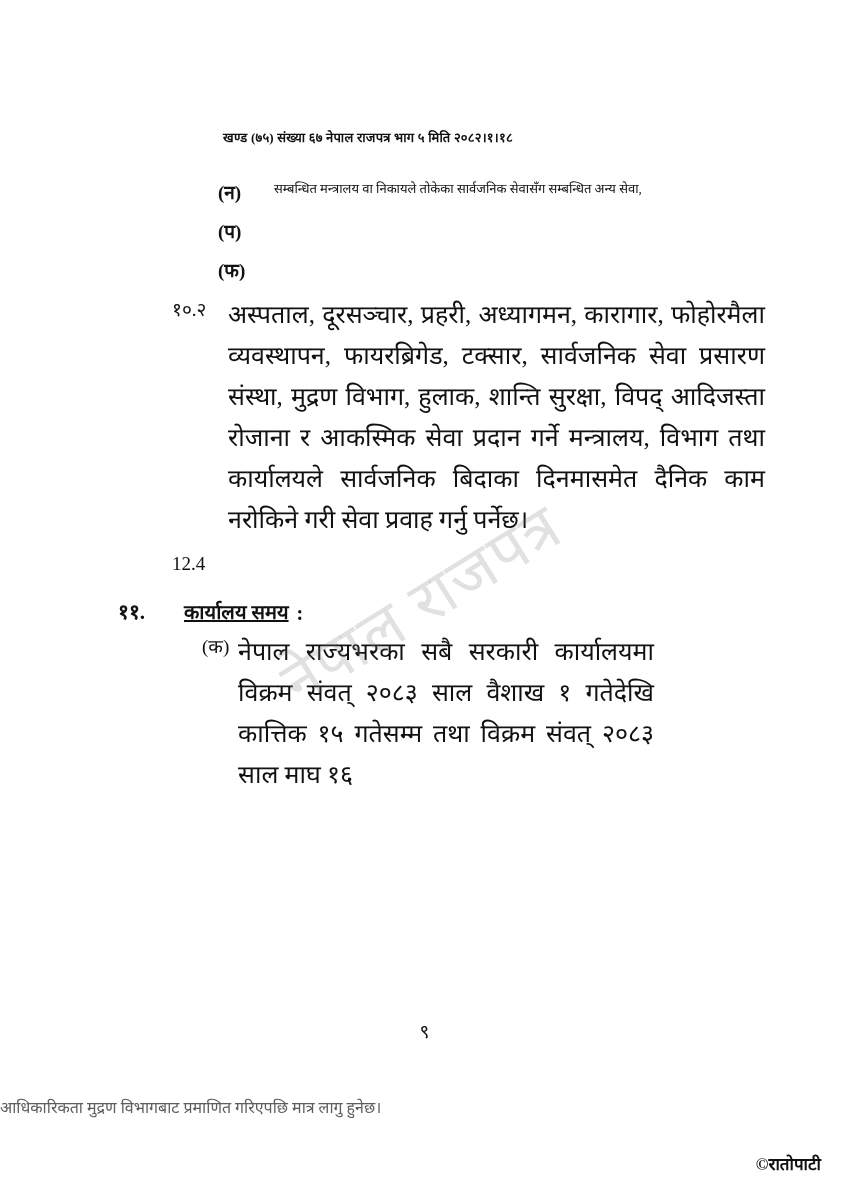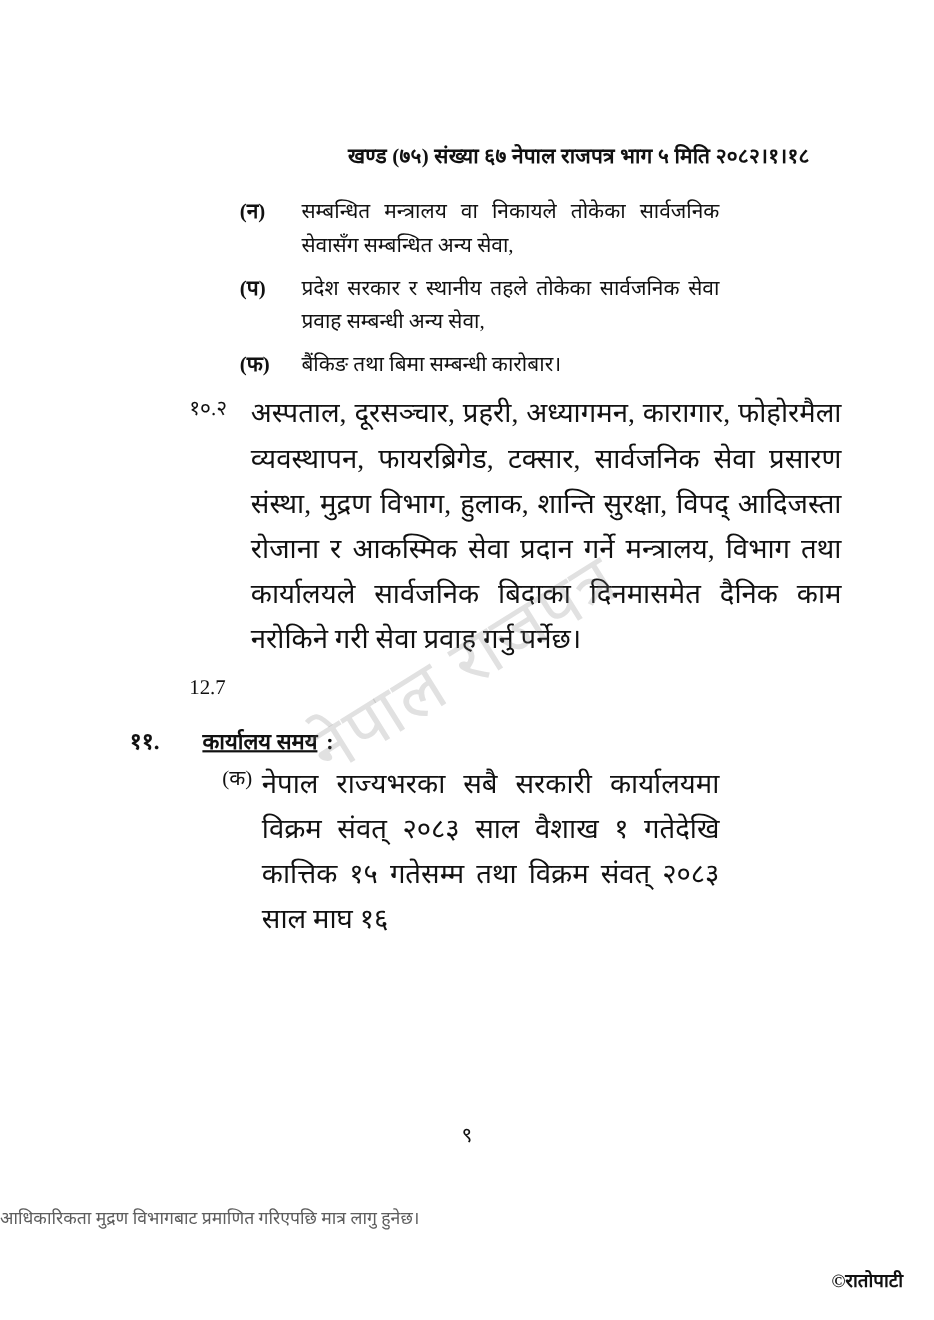--- a/index.html
+++ b/index.html
@@ -38,22 +38,22 @@
     pointer-events: none;
     letter-spacing: 2px;
     z-index: 5;
   }
 
   .header {
     position: absolute;
     left: 0;
     top: 128px;
     width: 736px;
-    text-align: right;
-    font-size: 19px;
+    text-align: center;
+    font-size: 13px;
     font-weight: bold;
     letter-spacing: 0.2px;
   }
 
   .content {
     position: absolute;
     left: 0;
     top: 178px;
     width: 849px;
     z-index: 2;
@@ -72,21 +72,21 @@
   }
   .sub-item .marker {
     width: 56px;
     flex: 0 0 56px;
     font-size: 19px;
     font-weight: bold;
     line-height: 1.62;
   }
   .sub-item .body {
     flex: 1;
-    font-size: 19px;
+    font-size: 13px;
     line-height: 1.62;
     text-align: justify;
   }
 
   
   .clause {
     padding-left: 172px;
     padding-right: 84px;
   }
   .clause .marker {
@@ -186,35 +186,33 @@
 
   <div class="content">
 
     <div class="para sub-item">
       <div class="marker">(न)</div>
       <div class="body">सम्बन्धित मन्त्रालय वा निकायले तोकेका सार्वजनिक सेवासँग सम्बन्धित अन्य सेवा,</div>
     </div>
 
     <div class="para sub-item">
       <div class="marker">(प)</div>
-      <div class="body">प्रदेश सरकार र स्थानीय तहले तोकेका सार्वजनिक सेवा प्रवाह सम्बन्धी अन्य सेवा,</div>
     </div>
 
     <div class="para sub-item">
       <div class="marker">(फ)</div>
-      <div class="body">बैंकिङ तथा बिमा सम्बन्धी कारोबार।</div>
     </div>
 
     <div class="para clause">
       <div class="marker">१०.२</div>
       <div class="body">अस्पताल, दूरसञ्चार, प्रहरी, अध्यागमन, कारागार, फोहोरमैला व्यवस्थापन, फायरब्रिगेड, टक्सार, सार्वजनिक सेवा प्रसारण संस्था, मुद्रण विभाग, हुलाक, शान्ति सुरक्षा, विपद् आदिजस्ता रोजाना र आकस्मिक सेवा प्रदान गर्ने मन्त्रालय, विभाग तथा कार्यालयले सार्वजनिक बिदाका दिनमासमेत दैनिक काम नरोकिने गरी सेवा प्रवाह गर्नु पर्नेछ।</div>
     </div>
 
     <div class="para clause">
-      <div class="marker">12.7</div>
+      <div class="marker">12.4</div>
     </div>
 
     <div class="section-head">
       <div class="num">११.</div>
       <div class="title">कार्यालय समय</div>
       <div class="colon">:</div>
     </div>
 
     <div class="para subsection">
       <div class="marker">(क)</div>

